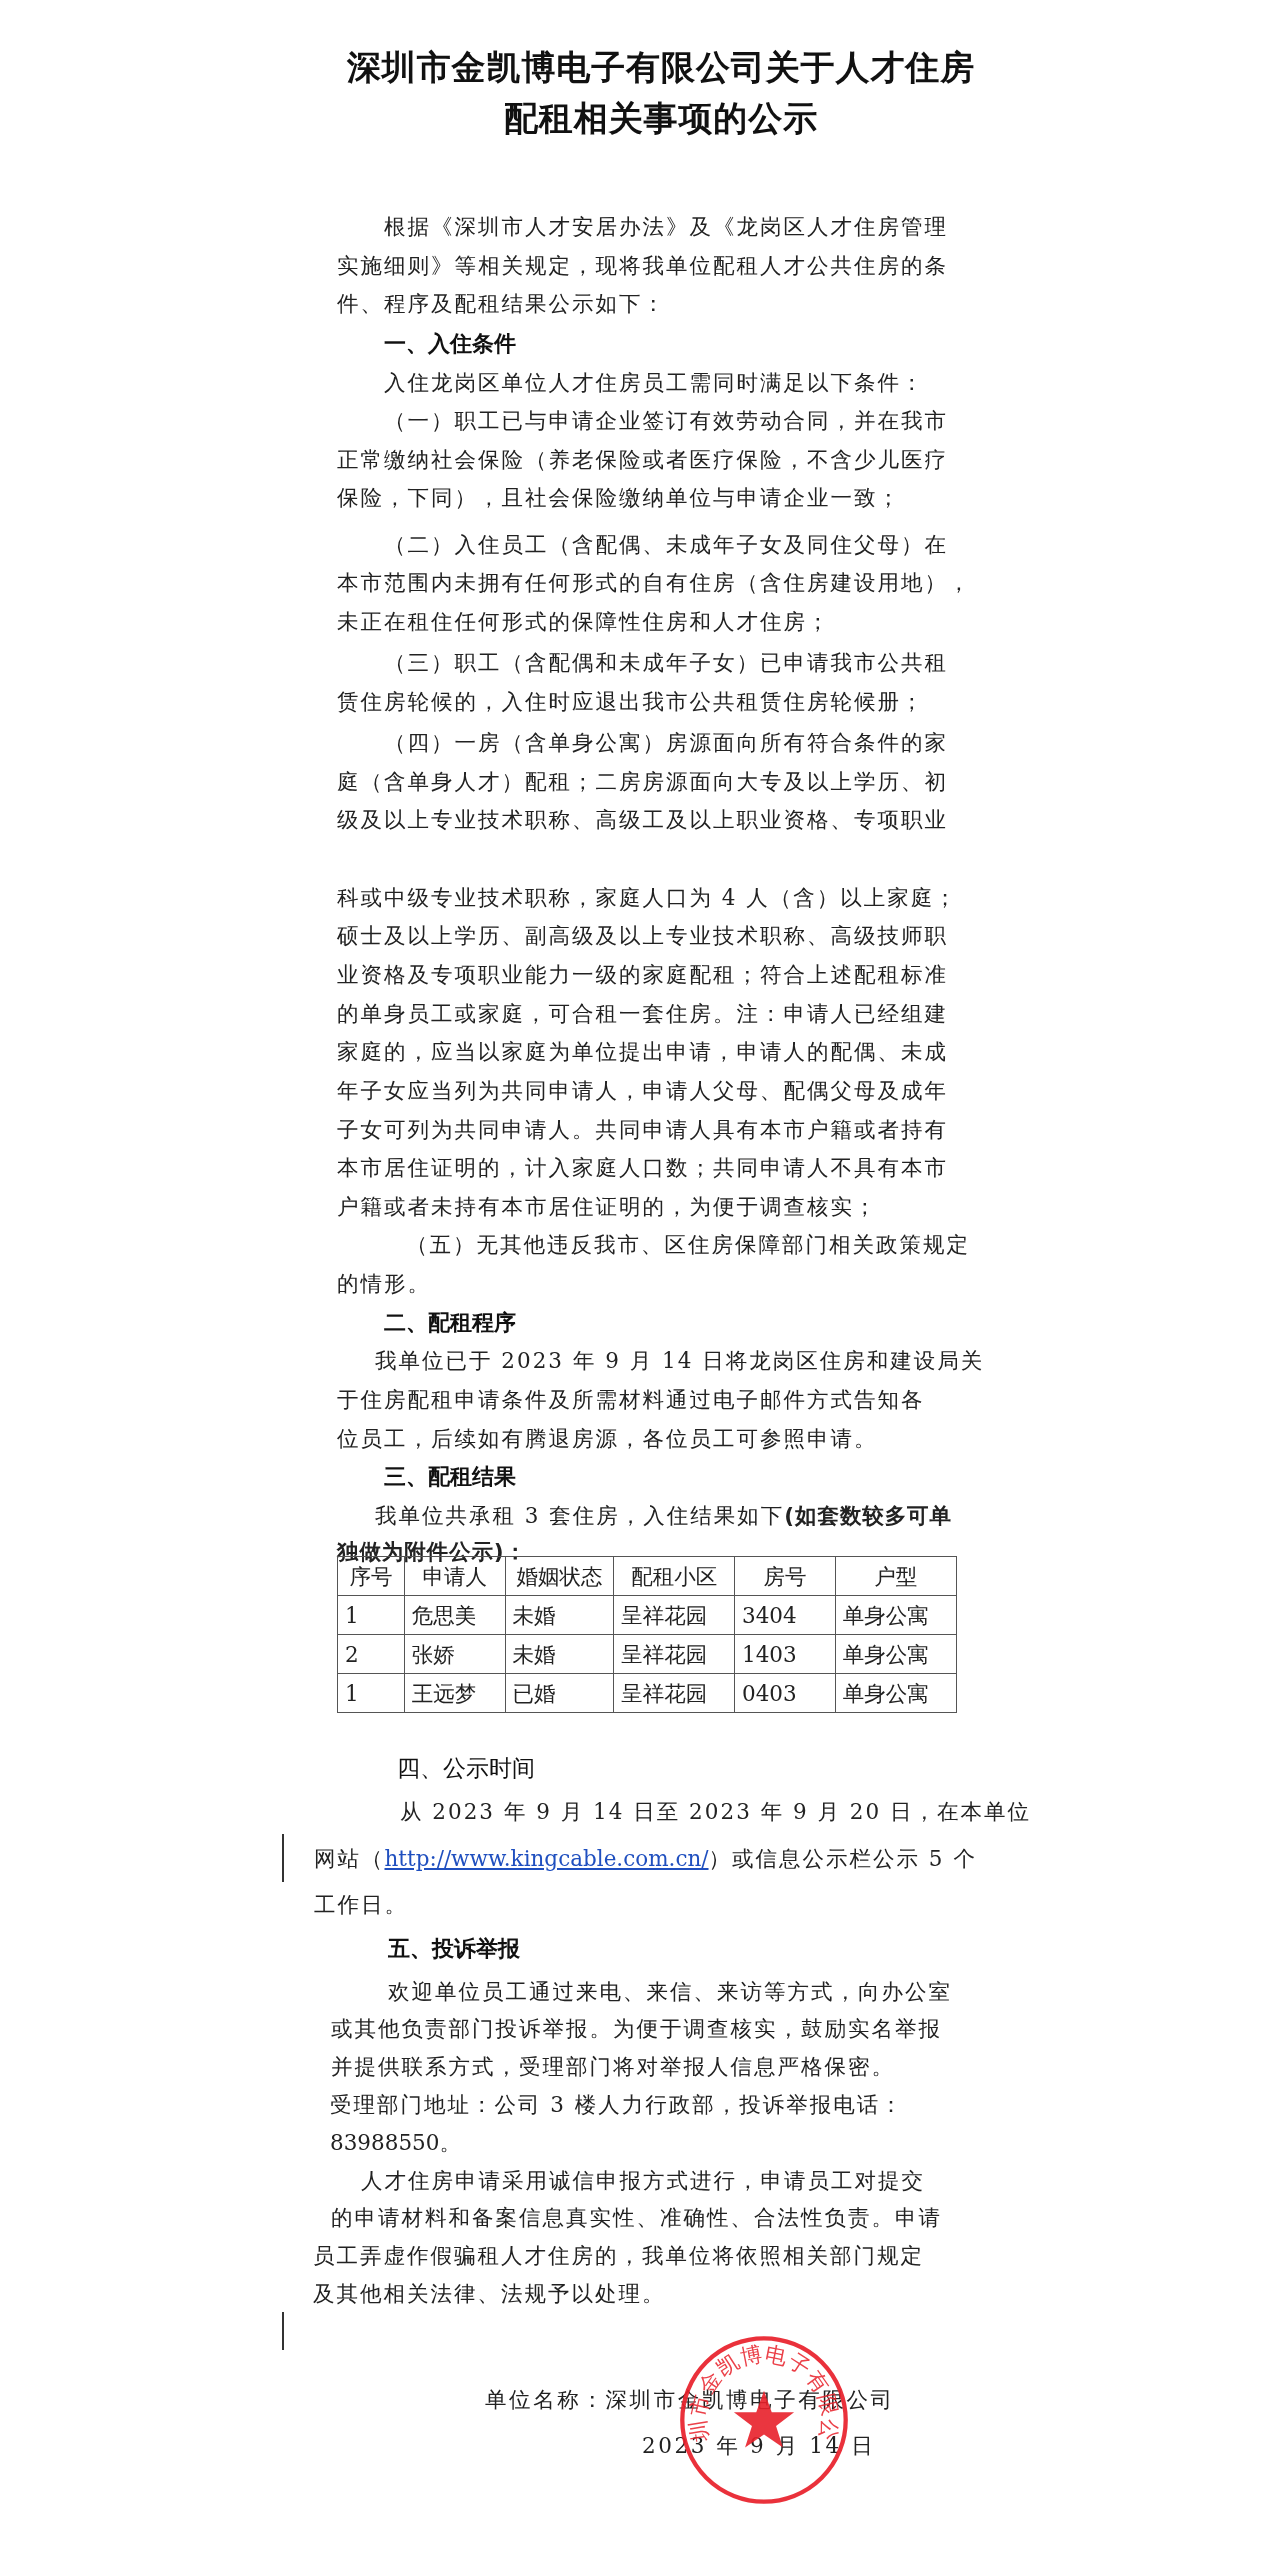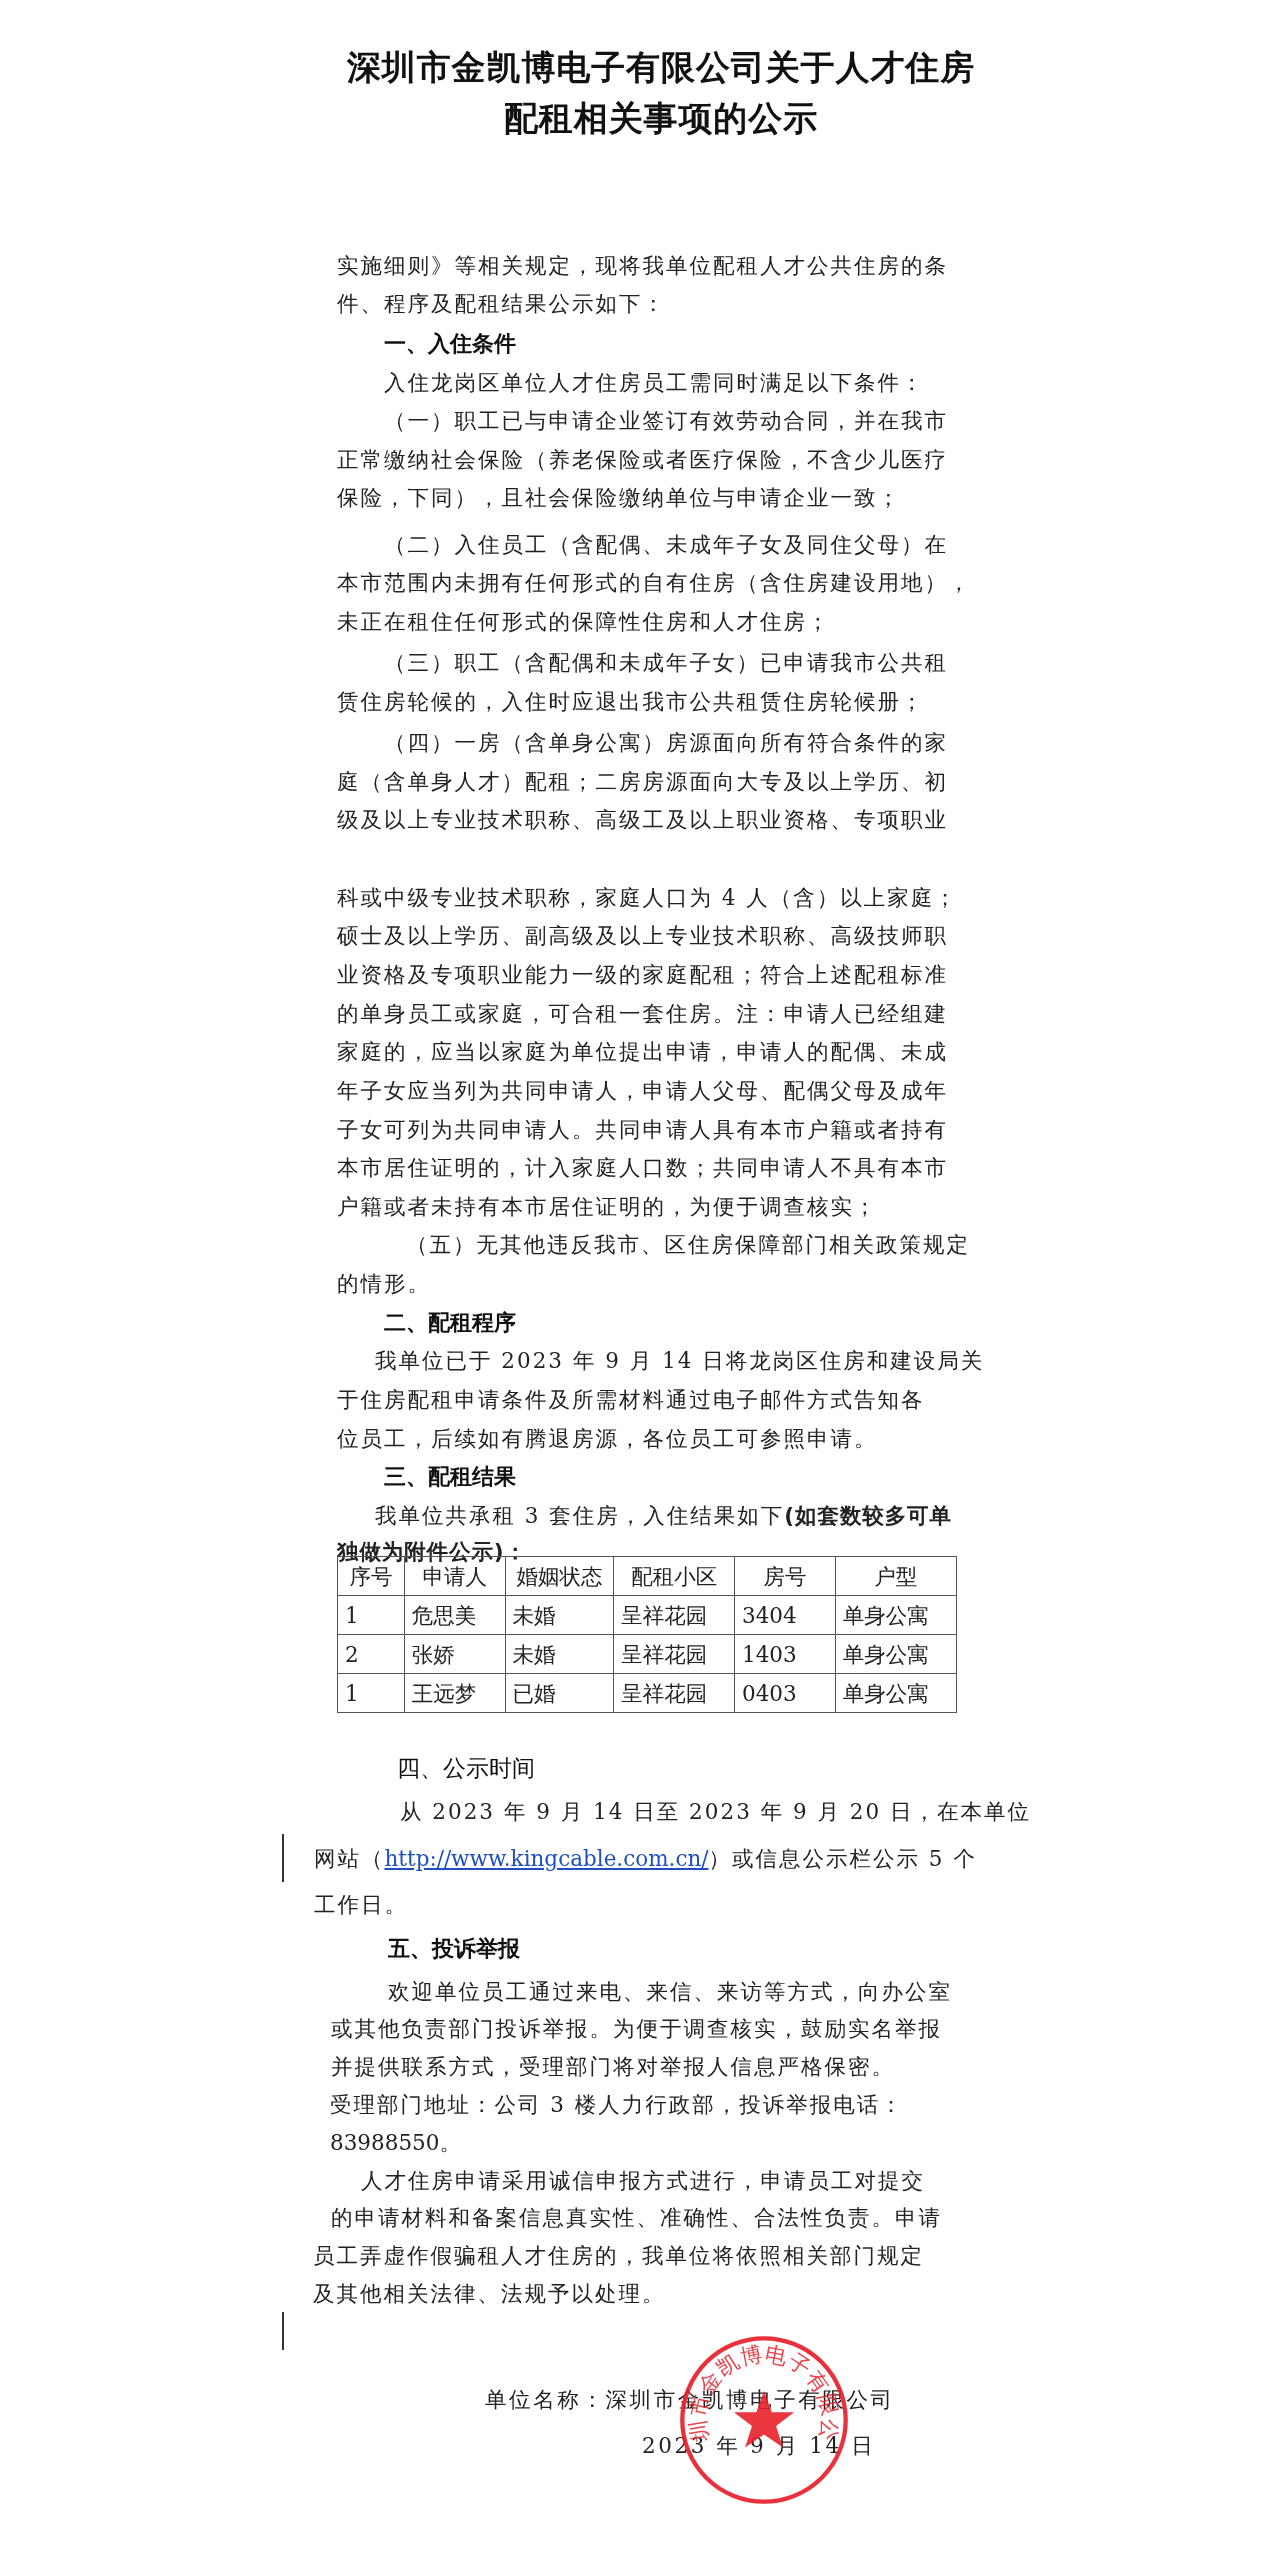--- a/index.html
+++ b/index.html
@@ -24,20 +24,21 @@
   .sig { position:absolute; font-size:21.5px; line-height:29px; white-space:nowrap; letter-spacing:2.6px; color:#222; }
 </style>
 </head>
 <body>
 
 <div class="page">
 
   <div class="title" style="top:43px;">深圳市金凯博电子有限公司关于人才住房</div>
   <div class="title" style="top:94px;">配租相关事项的公示</div>
 
+  <div class="line" style="left:384px; top:212px;">根据《深圳市人才安居办法》及《龙岗区人才住房管理</div>
   <div class="line" style="left:337px; top:251px;">实施细则》等相关规定，现将我单位配租人才公共住房的条</div>
   <div class="line" style="left:337px; top:289px;">件、程序及配租结果公示如下：</div>
 
   <div class="head" style="left:384px; top:329px;">一、入住条件</div>
   <div class="line" style="left:384px; top:368px;">入住龙岗区单位人才住房员工需同时满足以下条件：</div>
 
   <div class="line" style="left:384px; top:406px;">（一）职工已与申请企业签订有效劳动合同，并在我市</div>
   <div class="line" style="left:337px; top:445px;">正常缴纳社会保险（养老保险或者医疗保险，不含少儿医疗</div>
   <div class="line" style="left:337px; top:483px;">保险，下同），且社会保险缴纳单位与申请企业一致；</div>
 

